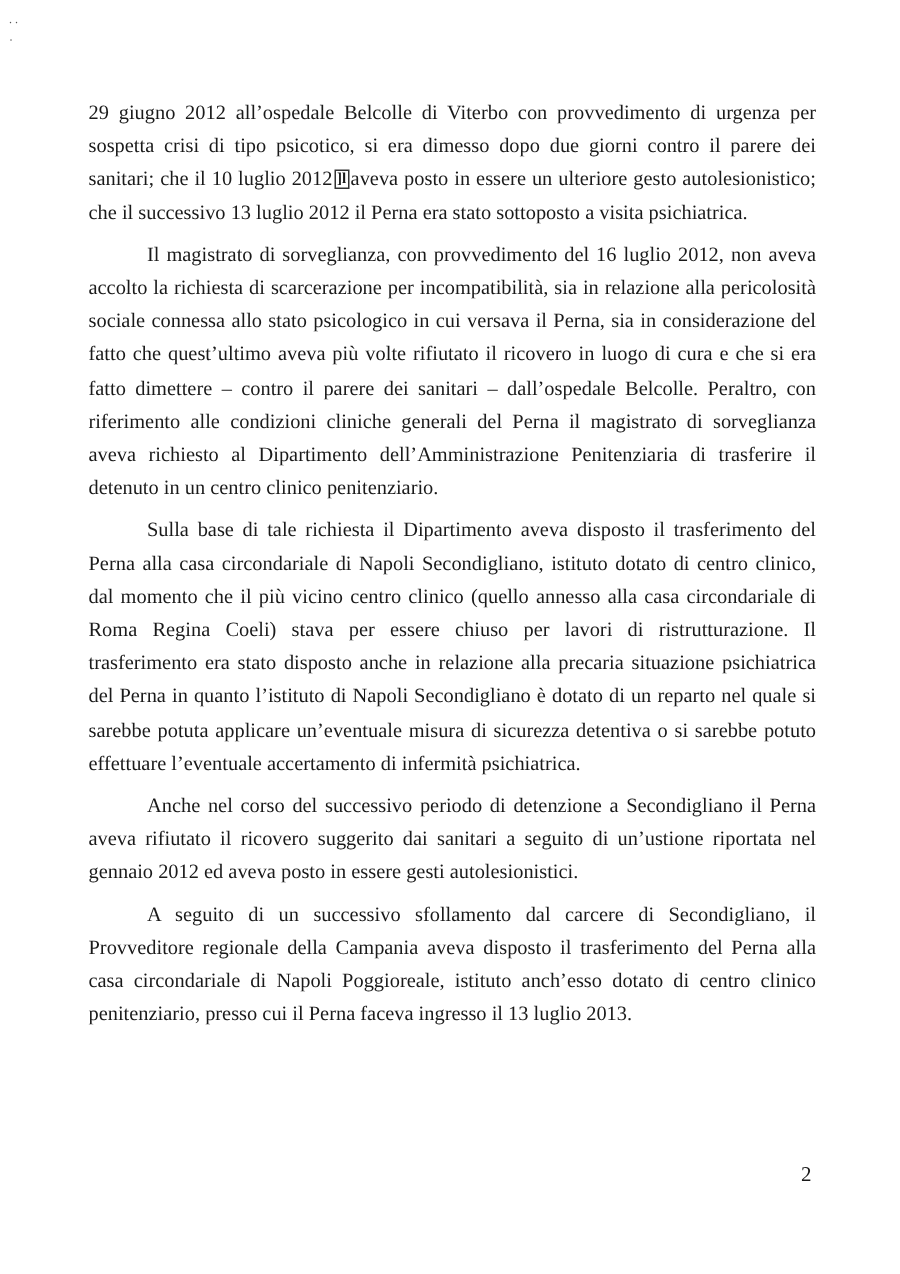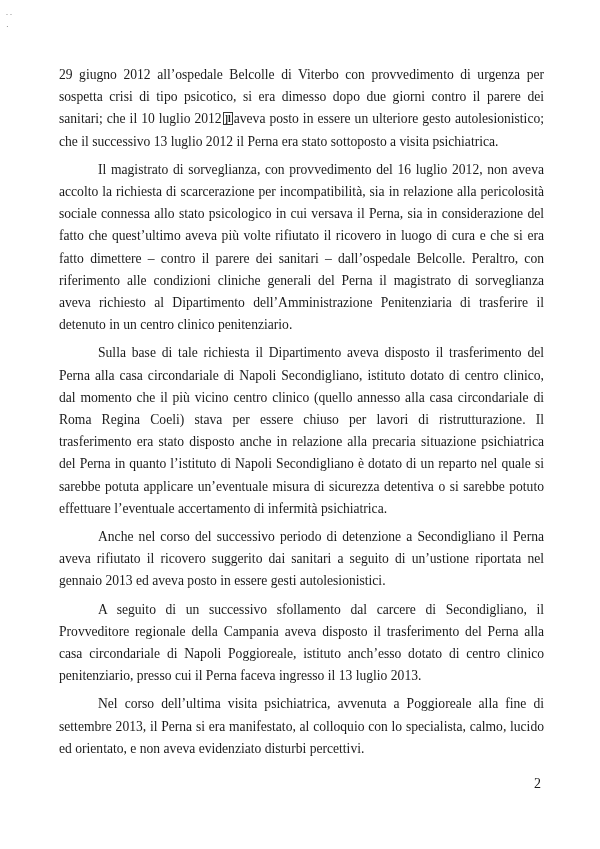--- a/index.html
+++ b/index.html
@@ -29,19 +29,18 @@
 <div class="page">
   <div class="scan-marks">
     <div>. .</div>
     <div>·</div>
   </div>
 
   <div class="body-text">
     <p><span>29 giugno 2012 all’ospedale Belcolle di Viterbo con provvedimento di urgenza per sospetta crisi di tipo psicotico, si era dimesso dopo due giorni contro il parere dei sanitari; che il 10 luglio 2012</span><span class="artifact">]l</span><span>aveva posto in essere un ulteriore gesto autolesionistico; che il successivo 13 luglio 2012 il Perna era stato sottoposto a visita psichiatrica.</span></p>
     <p class="indent">Il magistrato di sorveglianza, con provvedimento del 16 luglio 2012, non aveva accolto la richiesta di scarcerazione per incompatibilità, sia in relazione alla pericolosità sociale connessa allo stato psicologico in cui versava il Perna, sia in considerazione del fatto che quest’ultimo aveva più volte rifiutato il ricovero in luogo di cura e che si era fatto dimettere – contro il parere dei sanitari – dall’ospedale Belcolle. Peraltro, con riferimento alle condizioni cliniche generali del Perna il magistrato di sorveglianza aveva richiesto al Dipartimento dell’Amministrazione Penitenziaria di trasferire il detenuto in un centro clinico penitenziario.</p>
     <p class="indent">Sulla base di tale richiesta il Dipartimento aveva disposto il trasferimento del Perna alla casa circondariale di Napoli Secondigliano, istituto dotato di centro clinico, dal momento che il più vicino centro clinico (quello annesso alla casa circondariale di Roma Regina Coeli) stava per essere chiuso per lavori di ristrutturazione. Il trasferimento era stato disposto anche in relazione alla precaria situazione psichiatrica del Perna in quanto l’istituto di Napoli Secondigliano è dotato di un reparto nel quale si sarebbe potuta applicare un’eventuale misura di sicurezza detentiva o si sarebbe potuto effettuare l’eventuale accertamento di infermità psichiatrica.</p>
-    <p class="indent">Anche nel corso del successivo periodo di detenzione a Secondigliano il Perna aveva rifiutato il ricovero suggerito dai sanitari a seguito di un’ustione riportata nel gennaio 2013 ed aveva posto in essere gesti autolesionistici.</p>
+    <p class="indent">Anche nel corso del successivo periodo di detenzione a Secondigliano il Perna aveva rifiutato il ricovero suggerito dai sanitari a seguito di un’ustione riportata nel gennaio 2012 ed aveva posto in essere gesti autolesionistici.</p>
     <p class="indent">A seguito di un successivo sfollamento dal carcere di Secondigliano, il Provveditore regionale della Campania aveva disposto il trasferimento del Perna alla casa circondariale di Napoli Poggioreale, istituto anch’esso dotato di centro clinico penitenziario, presso cui il Perna faceva ingresso il 13 luglio 2013.</p>
-    <p class="indent">Nel corso dell’ultima visita psichiatrica, avvenuta a Poggioreale alla fine di settembre 2013, il Perna si era manifestato, al colloquio con lo specialista, calmo, lucido ed orientato, e non aveva evidenziato disturbi percettivi.</p>
   </div>
 
   <div class="page-number">2</div>
 </div>
 
 </body></html>

